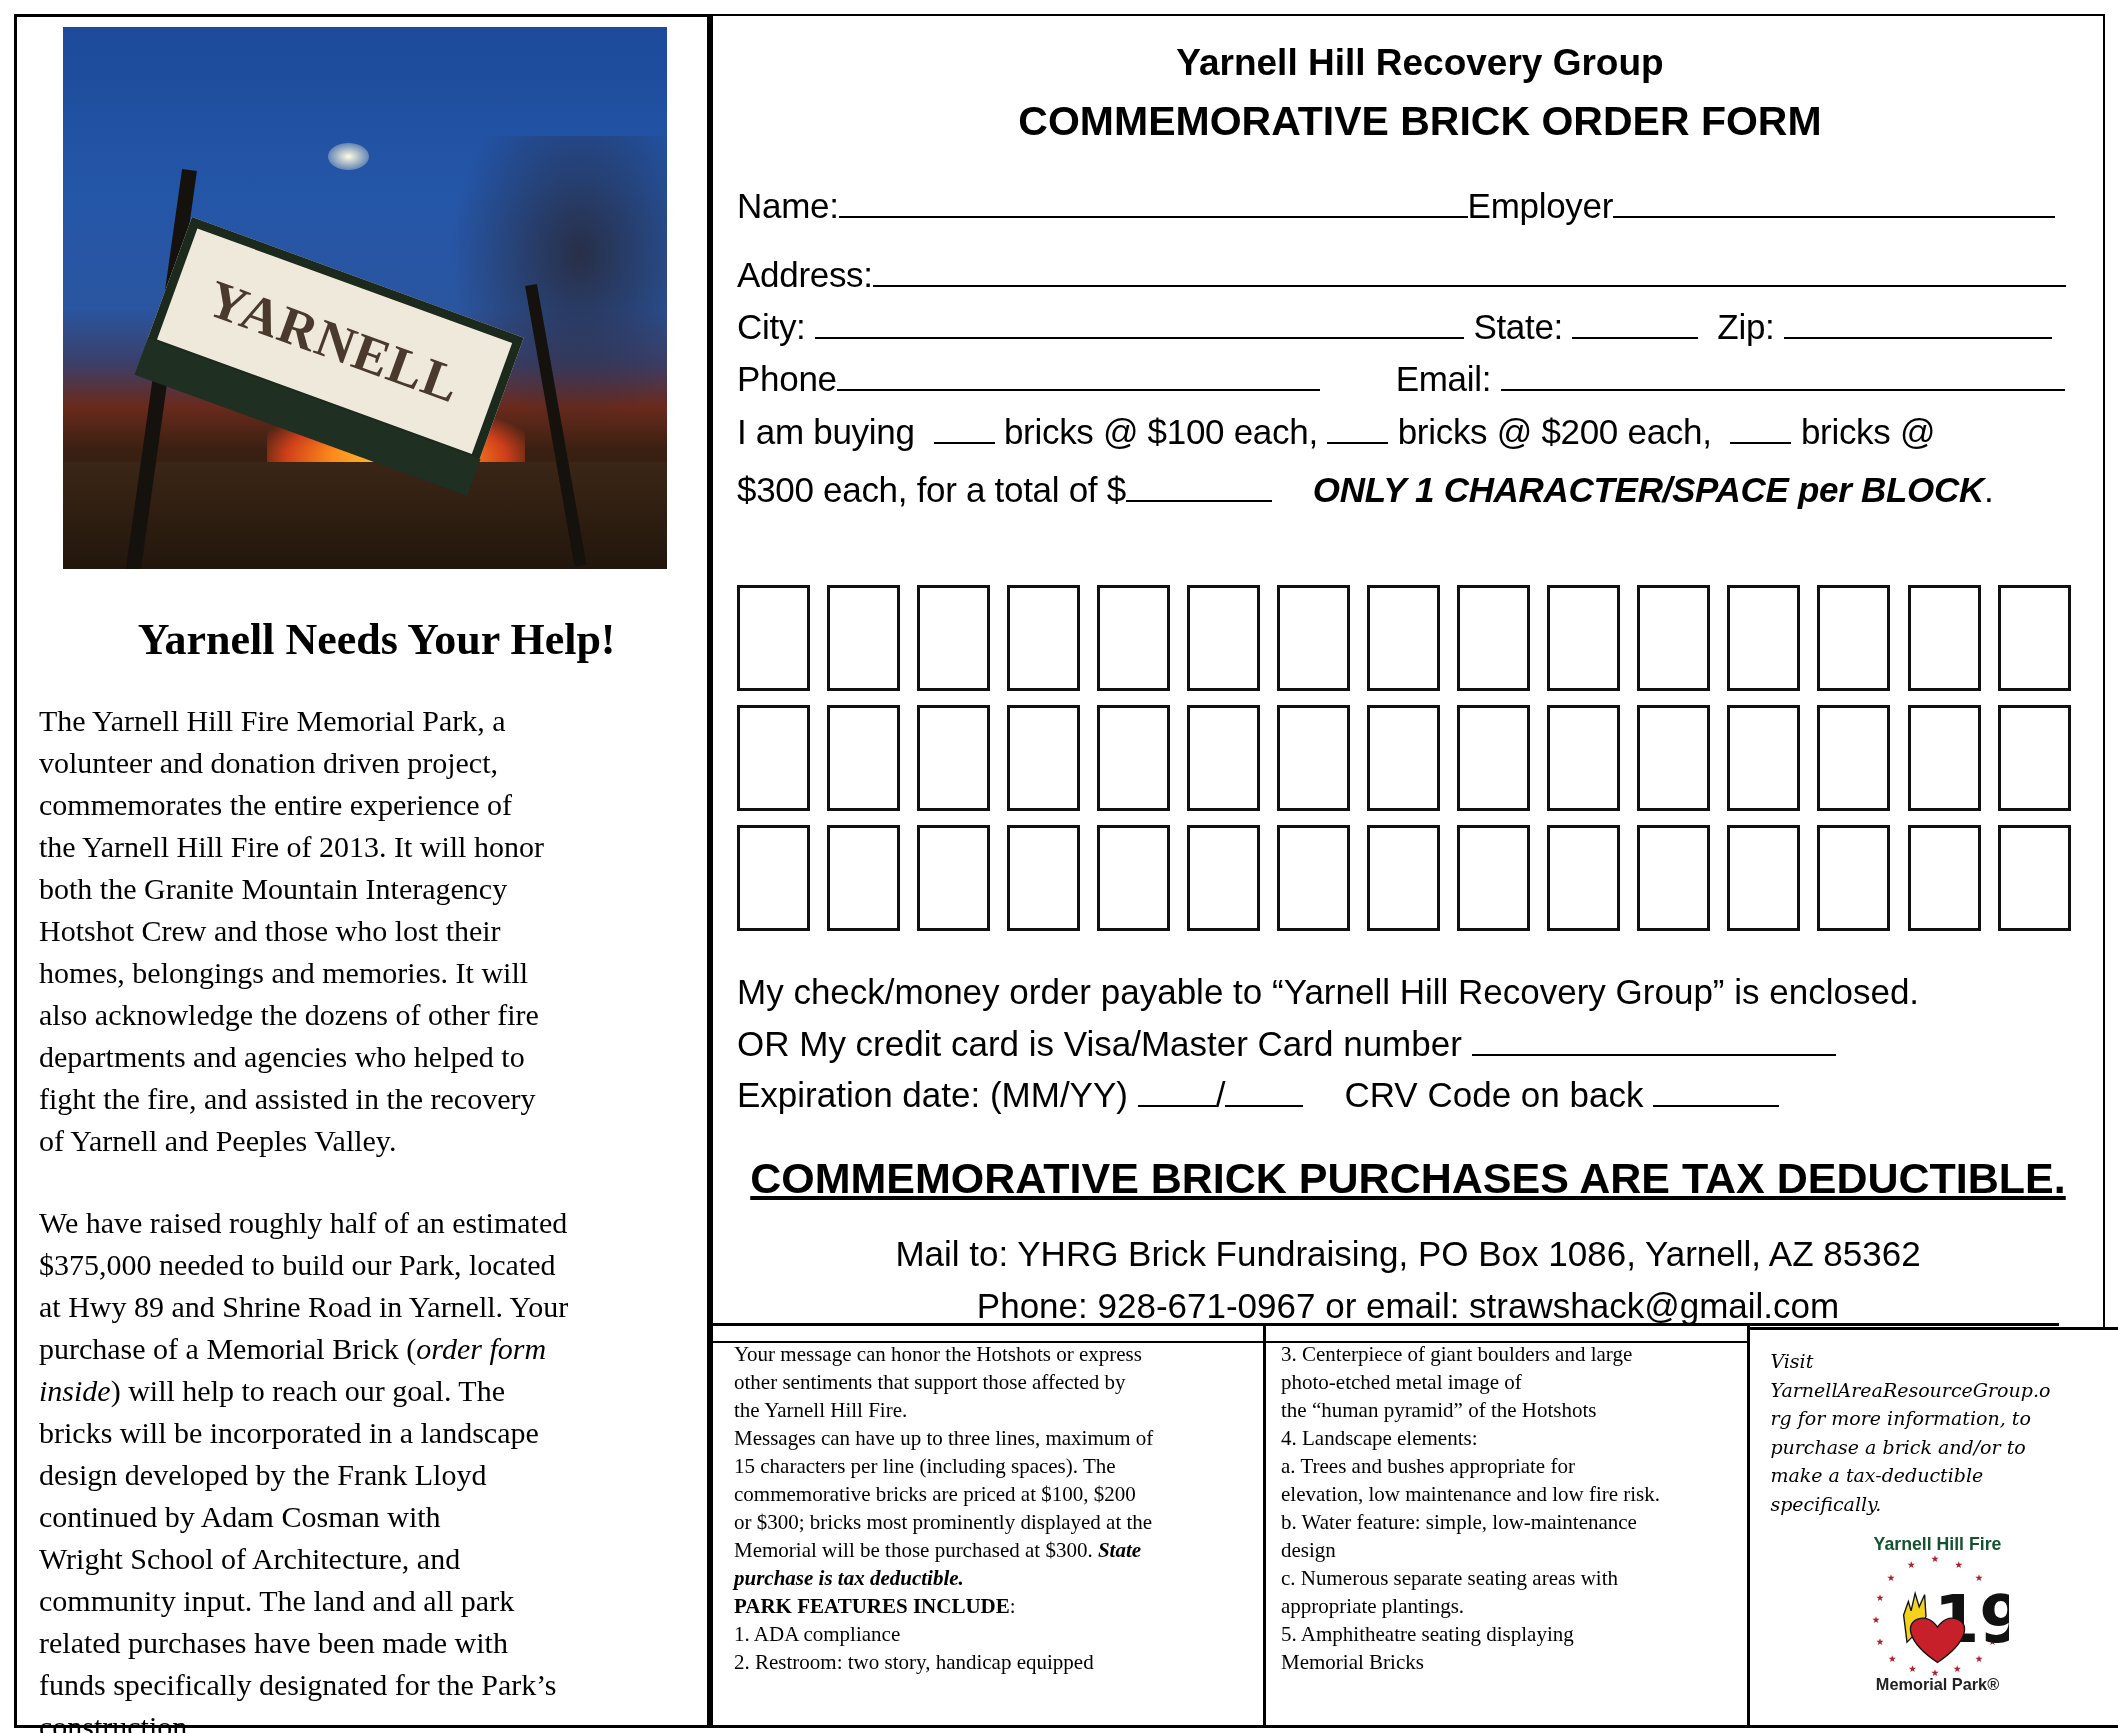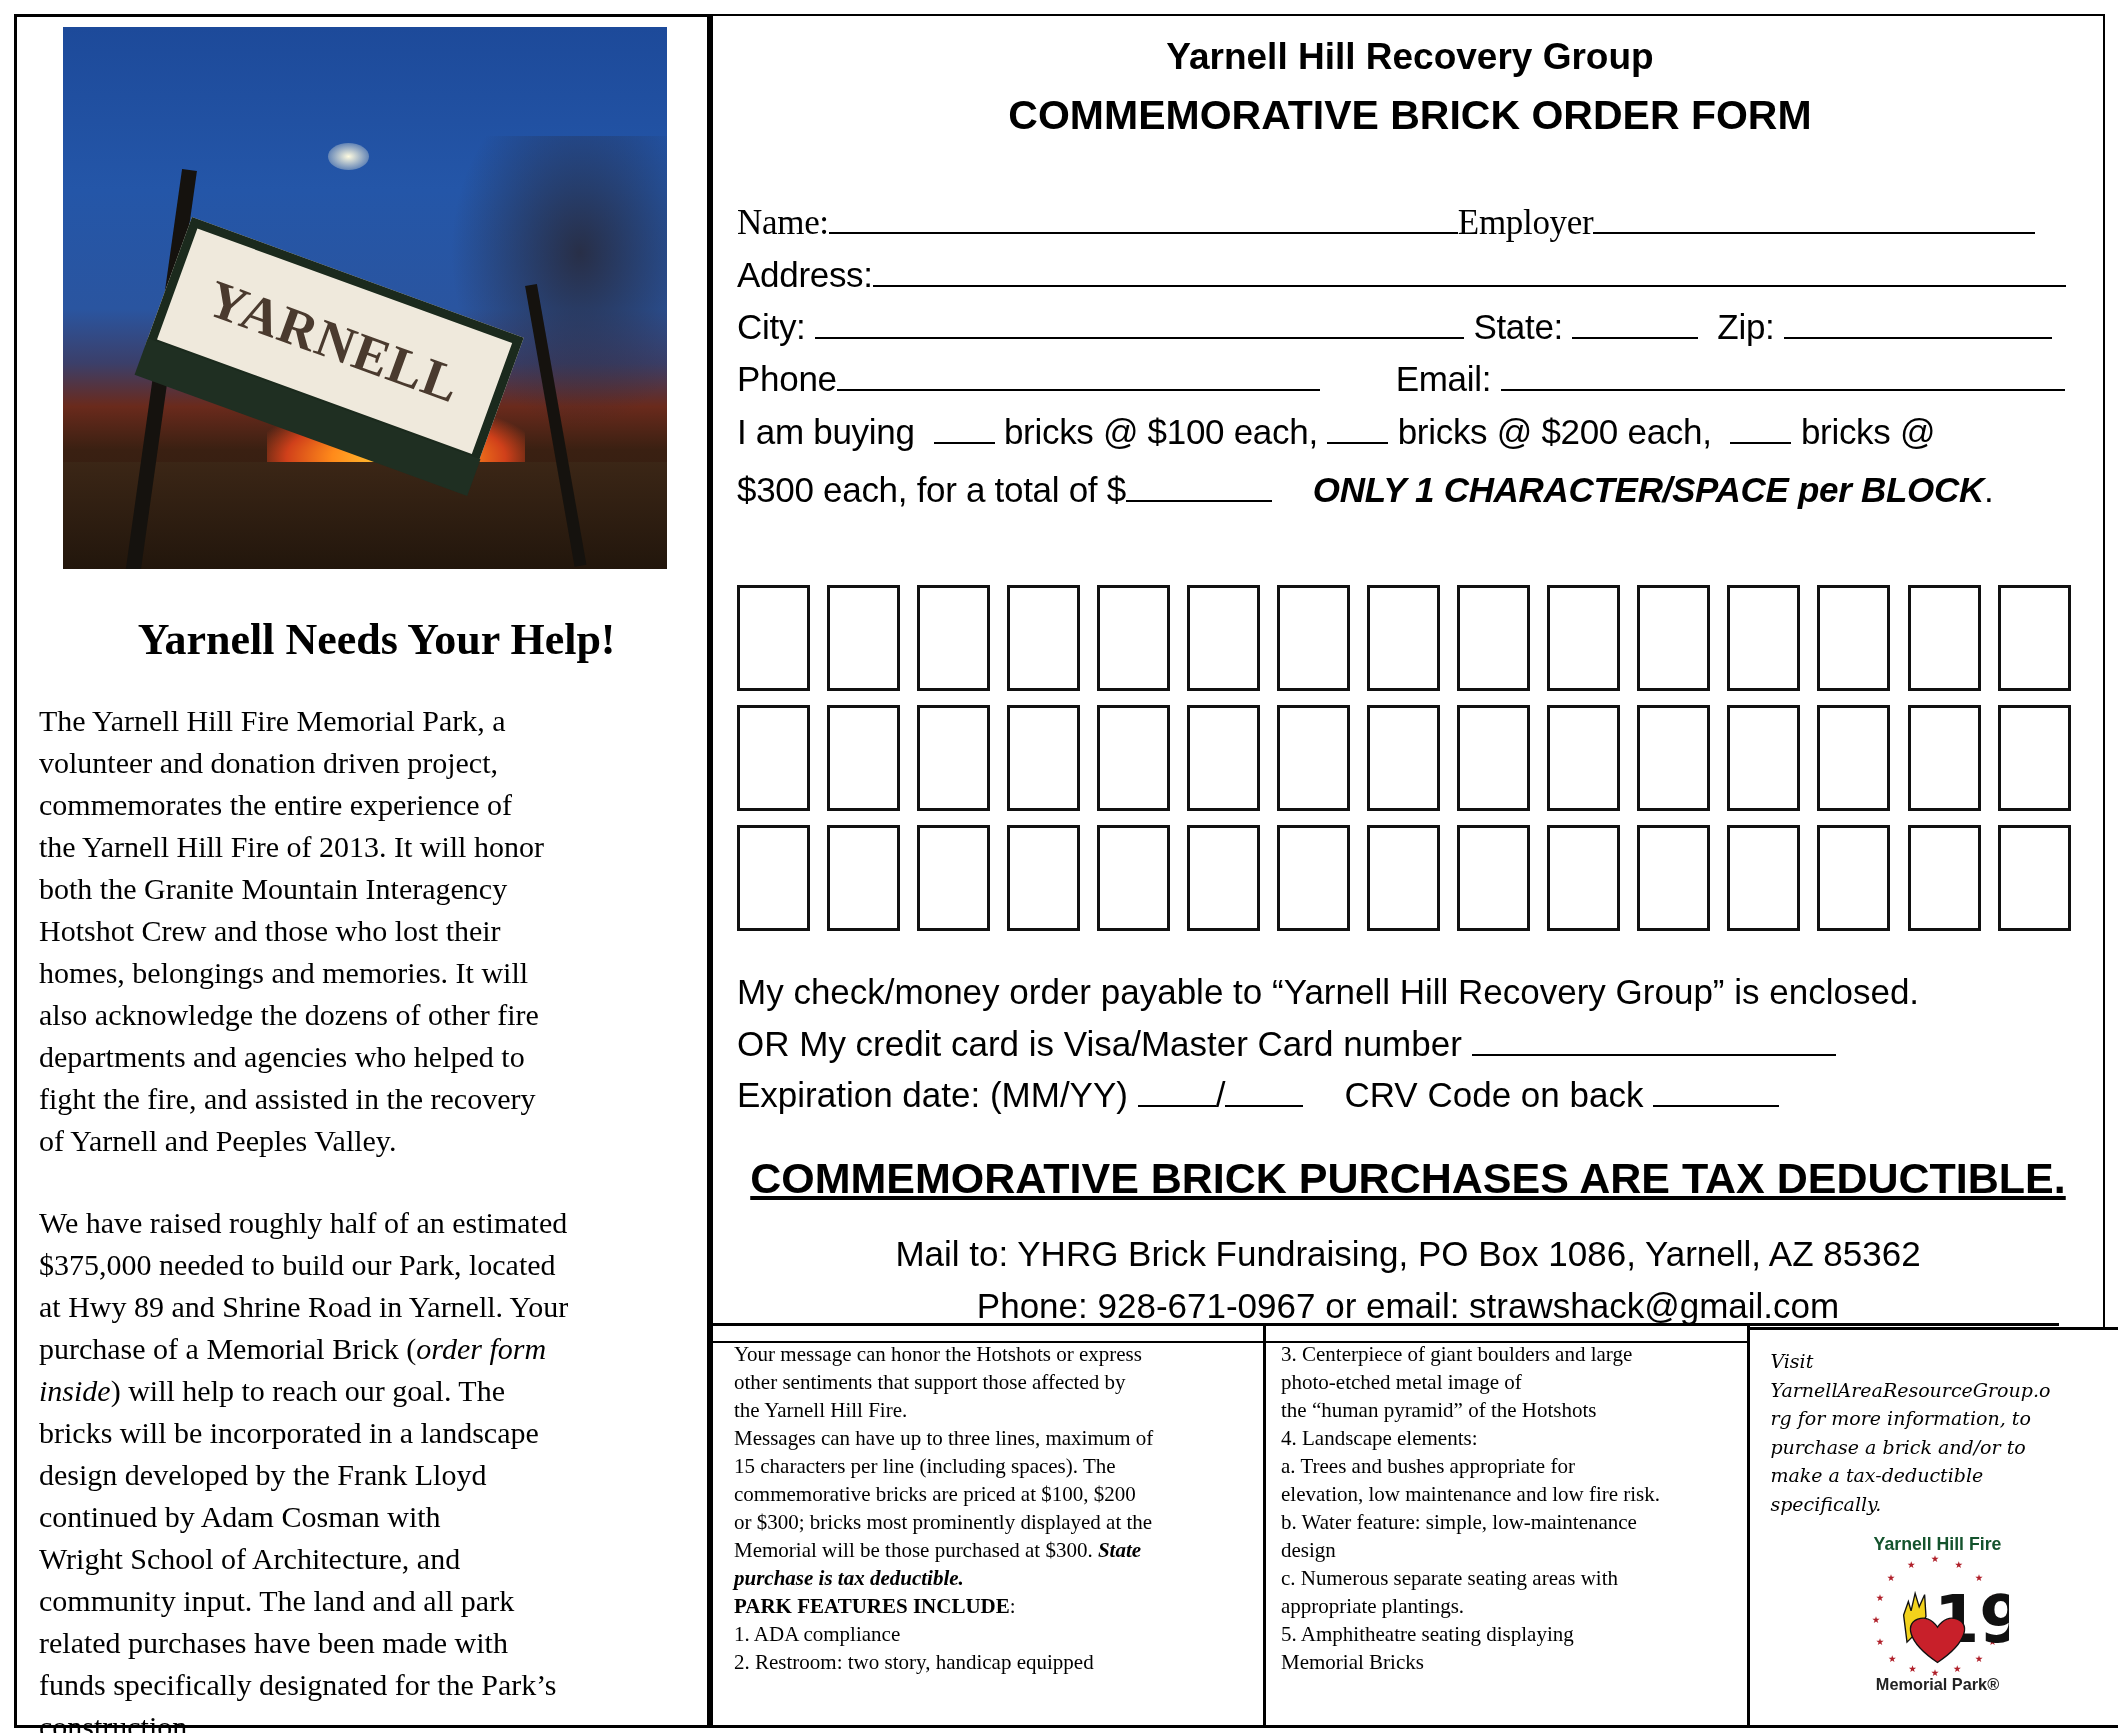--- a/index.html
+++ b/index.html
@@ -28,21 +28,21 @@
 
   #help-title { position: absolute; left: 0; width: 100%; top: 597px; text-align: center;
     font-family: Liberation Serif, serif; font-weight: bold; font-size: 44px; letter-spacing: 0; padding-left: 30px; }
   .left-para { position: absolute; left: 22.4px; width: 663px; font-family: "Liberation Serif", serif; font-size: 30px; line-height: 42px; }
   #left-para-1 { top: 683px; }
   #left-para-2 { top: 1185px; }
   .left-para .line { display: block; white-space: nowrap; }
 
   
   #form-panel { left: 710px; top: 13.6px; width: 1395px; height: 1329px; border: 2.7px solid #000; border-left: 3.4px solid #000; }
-  .form-title { position: absolute; left: 2px; width: 100%; text-align: center; font-family: "Liberation Sans", sans-serif; font-weight: bold; }
+  .form-title { position: absolute; left: 12px; width: 100%; text-align: center; font-family: "Liberation Sans", sans-serif; font-weight: bold; margin-top: 6px; }
   #form-org { top: 20.4px; font-size: 37px; }
   #form-heading { top: 76px; font-size: 41px; }
   .form-line { position: absolute; left: 24px; font-size: 35px; white-space: nowrap; letter-spacing: -0.3px; }
   .blank { display: inline-block; border-bottom: 2.7px solid #000; height: 30px; vertical-align: baseline; }
   .bold-ital { font-weight: bold; font-style: italic; }
 
   
   .brick { position: absolute; width: 73px; height: 106px; border: 3.4px solid #111; background: #fff; }
 
   
@@ -113,21 +113,21 @@
     <span class="line">related purchases have been made with</span>
     <span class="line">funds specifically designated for the Park’s</span>
     <span class="line">construction.</span>
   </div>
 </div>
 
 <div id="form-panel" class="abs">
   <div id="form-org" class="form-title">Yarnell Hill Recovery Group</div>
   <div id="form-heading" class="form-title">COMMEMORATIVE BRICK ORDER FORM</div>
 
-  <div class="form-line" style="top:187px;font-family:Liberation Serif, serif;">
+  <div class="form-line" style="top:170px;">
     <span>Name:</span><span class="blank" style="width:629px;"></span><span>Employer</span><span class="blank" style="width:442px;"></span>
   </div>
   <div class="form-line" style="top:239px;">
     <span>Address:</span><span class="blank" style="width:1193px;"></span>
   </div>
   <div class="form-line" style="top:291px;">
     <span>City:</span>&nbsp;<span class="blank" style="width:649px;"></span>&nbsp;<span>State:</span>&nbsp;<span class="blank" style="width:126px;"></span>&nbsp;&nbsp;<span>Zip:</span>&nbsp;<span class="blank" style="width:268px;"></span>
   </div>
   <div class="form-line" style="top:343px;">
     <span>Phone</span><span class="blank" style="width:483px;"></span><span style="display:inline-block;width:76px;"></span><span>Email:</span>&nbsp;<span class="blank" style="width:564px;"></span>

